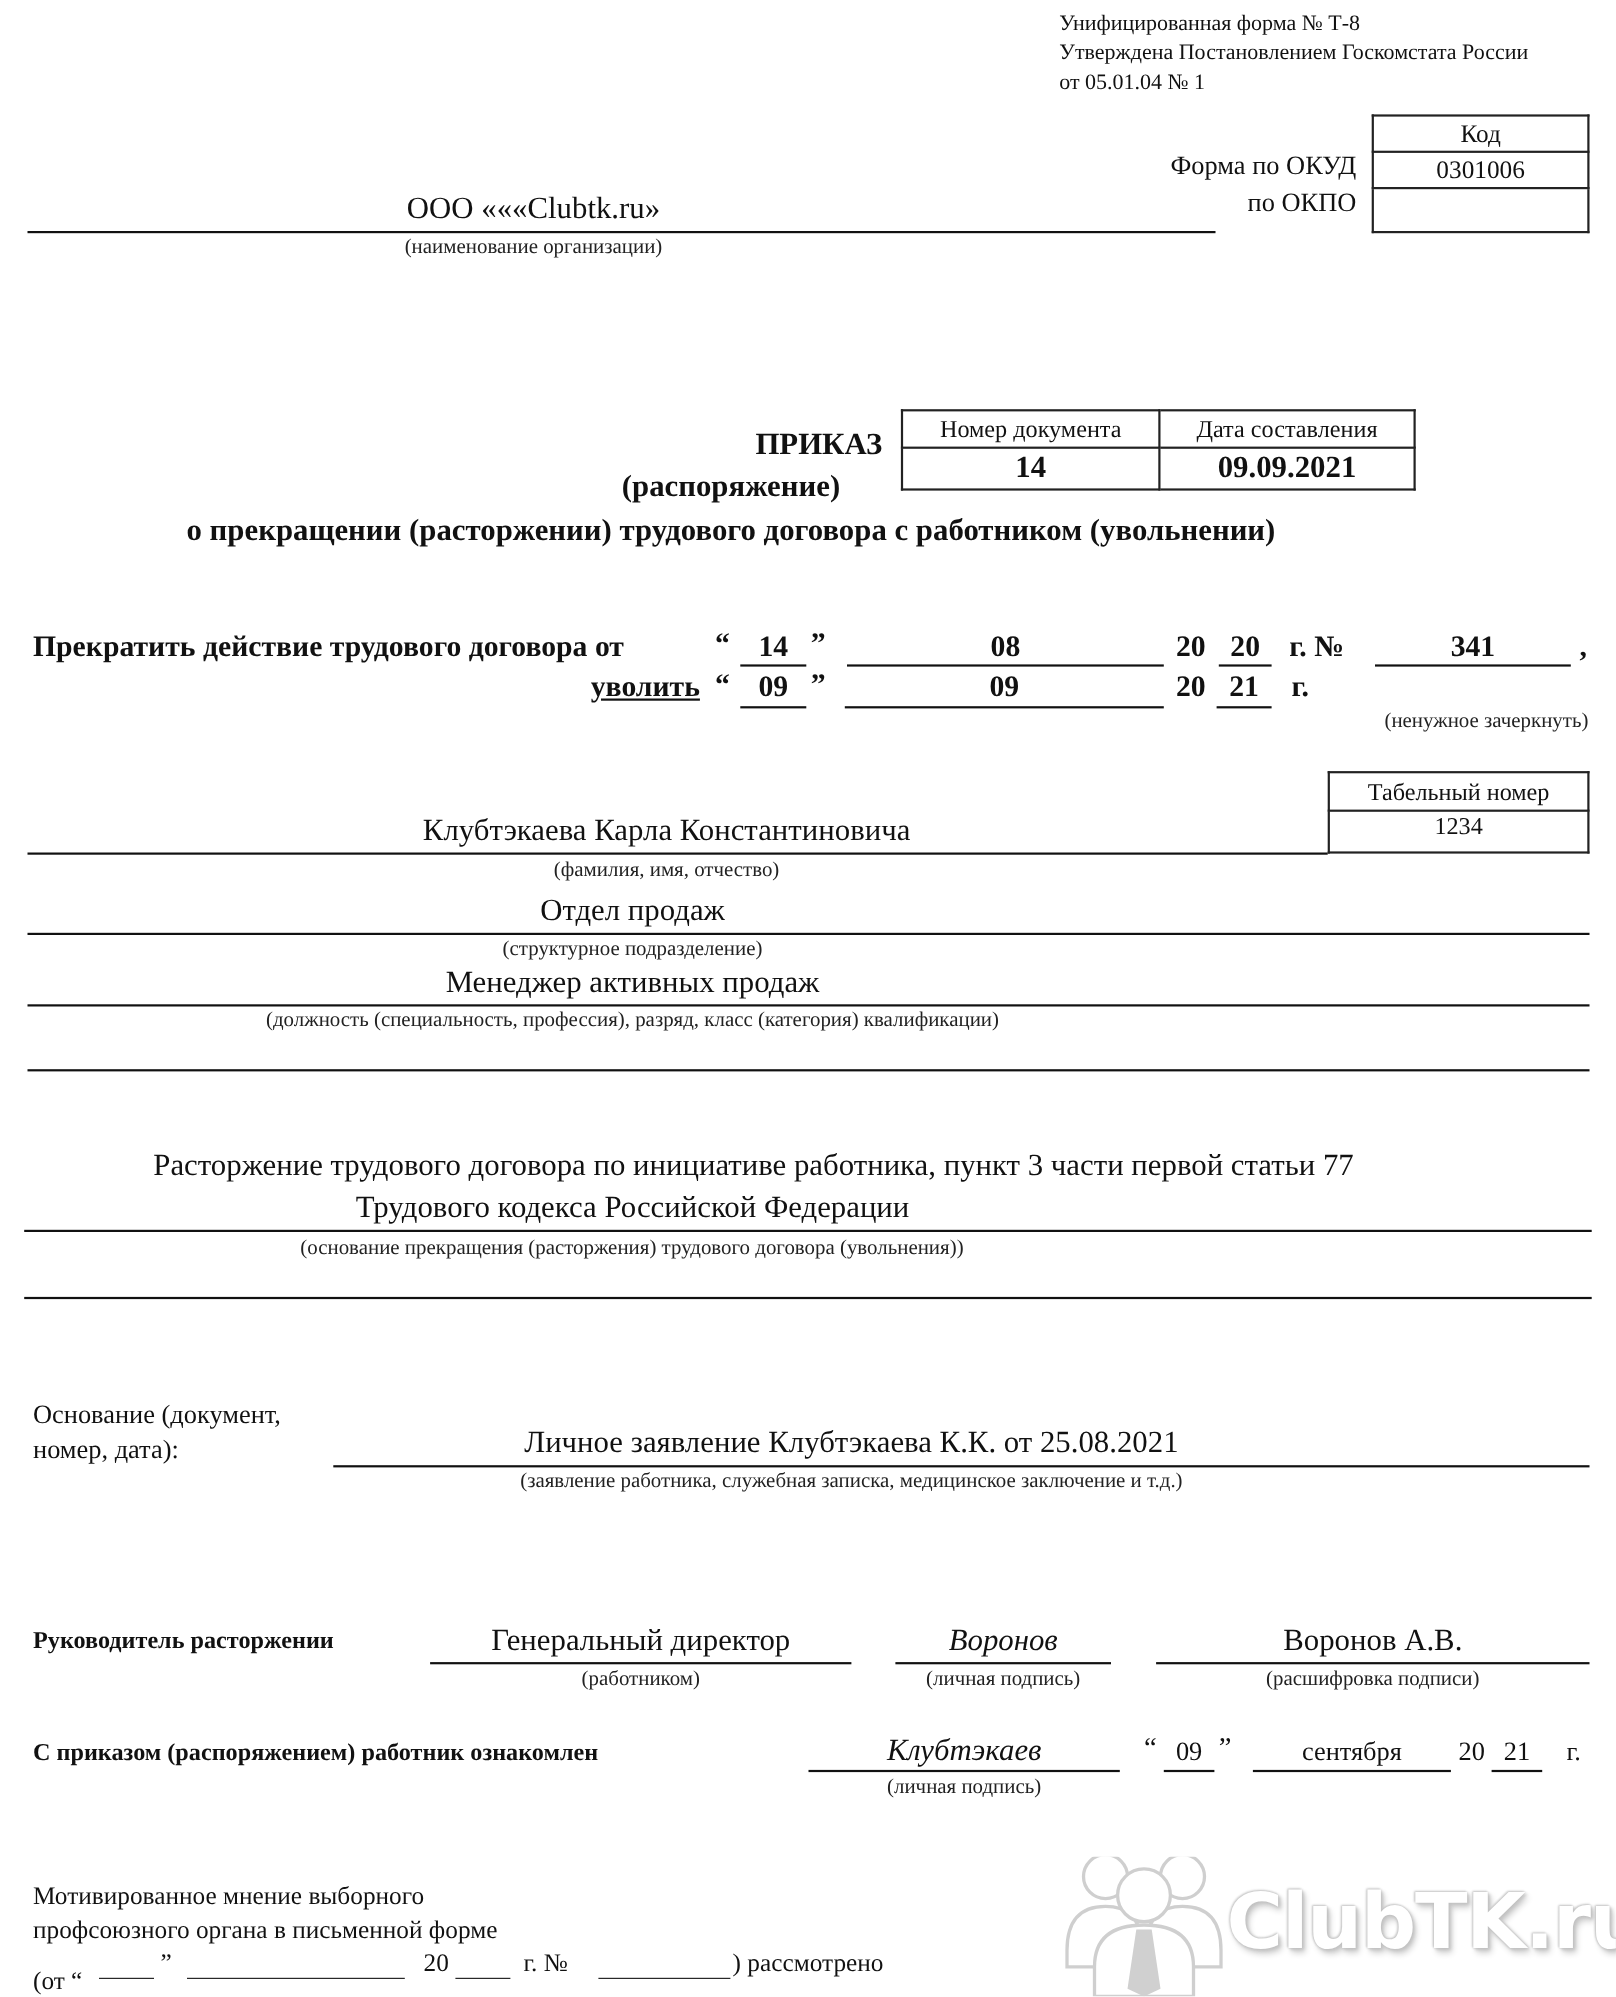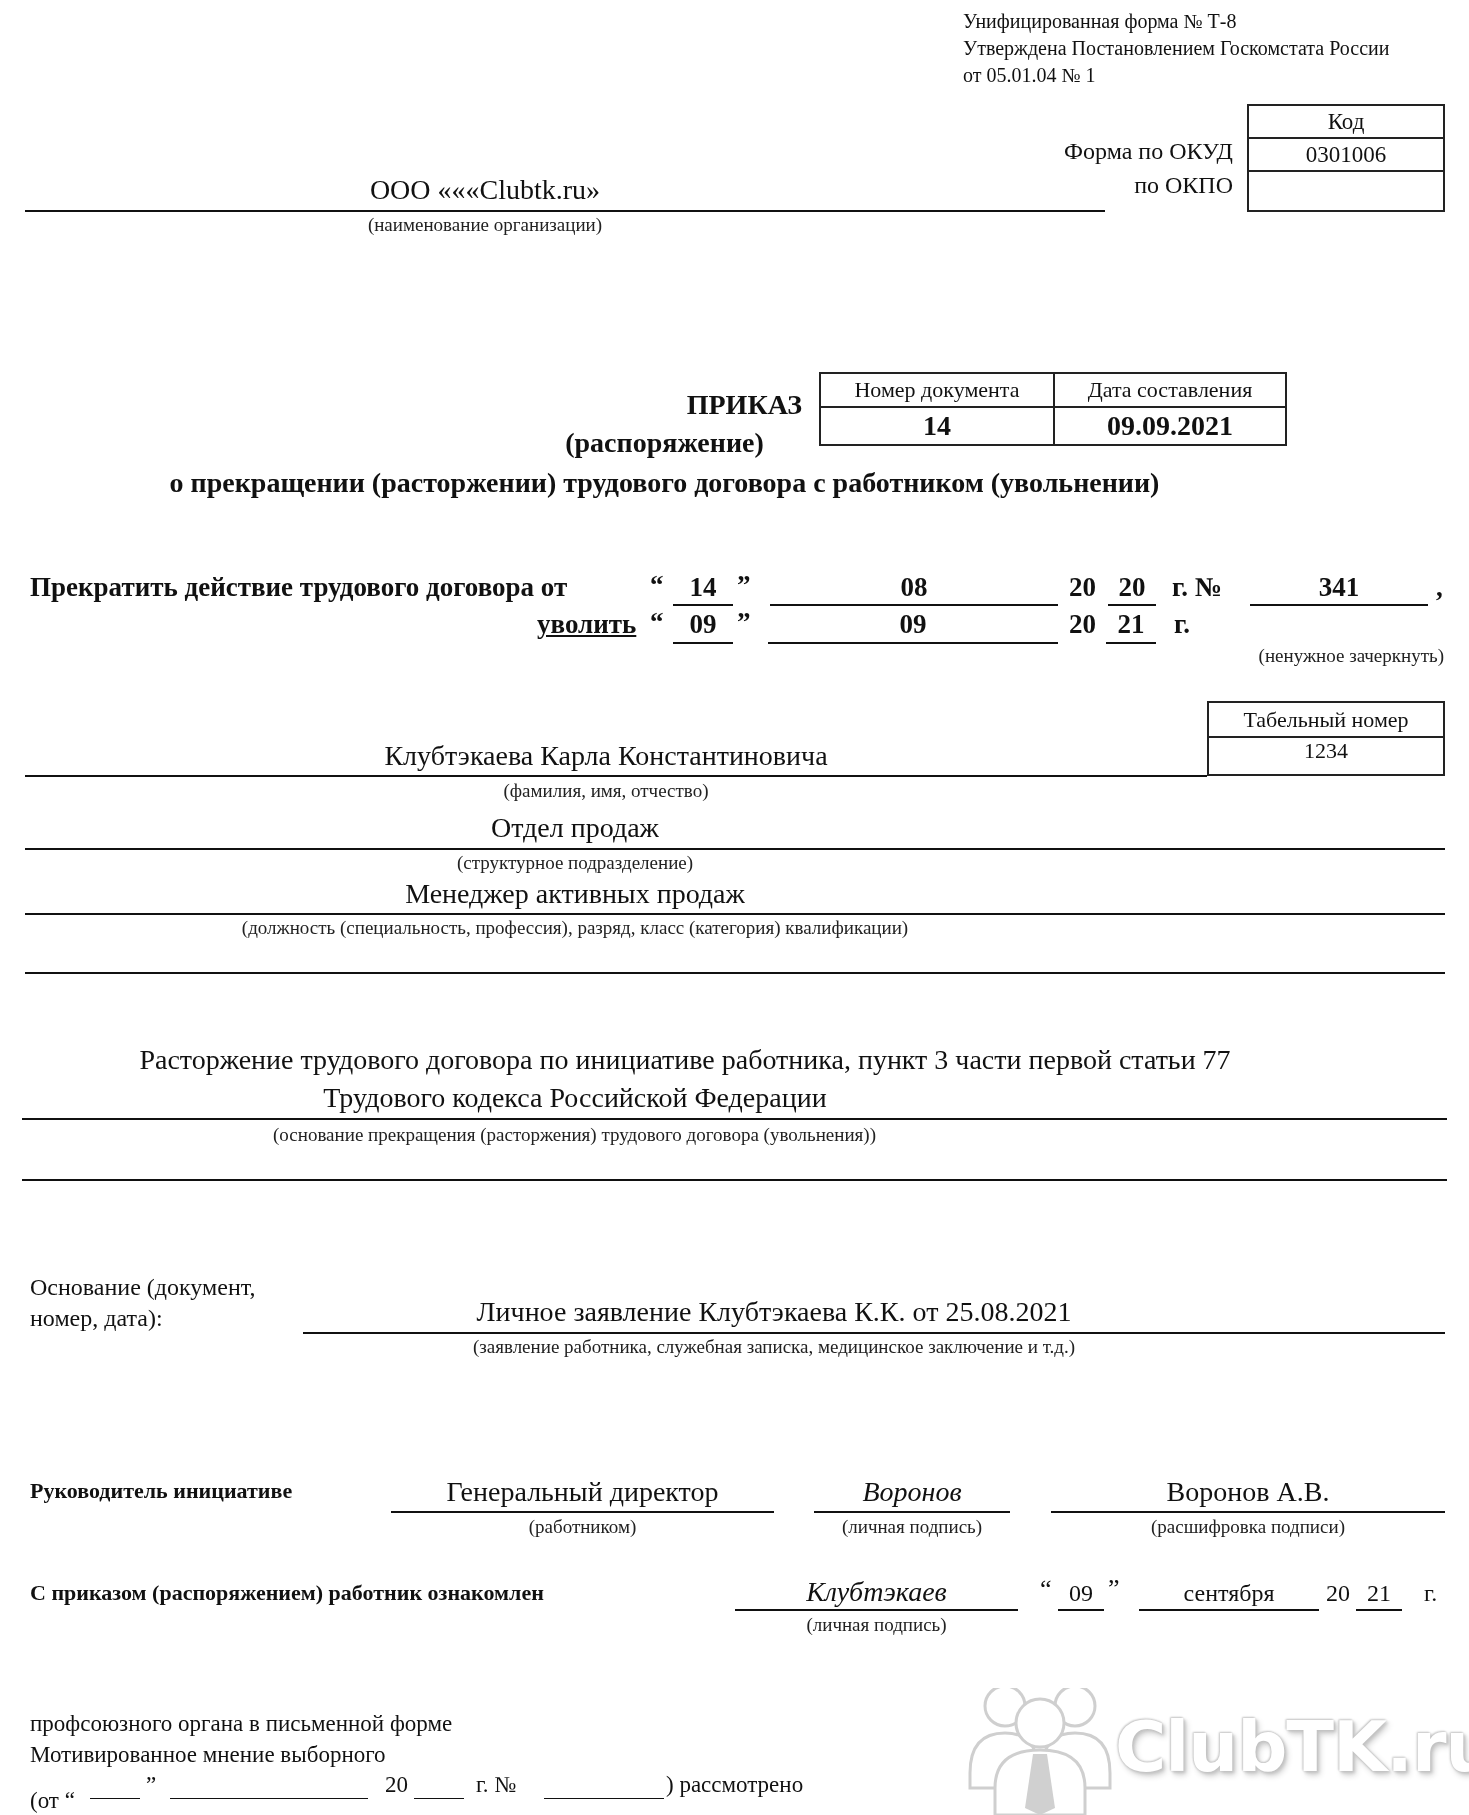--- a/index.html
+++ b/index.html
@@ -124,21 +124,21 @@
 <div class="line" style="left:22px; top:1179px; width:1425px;"></div>
 
 <div class="abs" style="left:30px; top:1272px; font-size:24px; line-height:31px;">
   <div>Основание (документ,</div>
   <div>номер, дата):</div>
 </div>
 <div class="abs field" style="left:303px; top:1296px; width:1142px; font-size:28px; margin-left:-100px;">Личное заявление Клубтэкаева К.К. от 25.08.2021</div>
 <div class="line" style="left:303px; top:1332px; width:1142px;"></div>
 <div class="abs cap" style="left:303px; top:1336px; width:1142px; margin-left:-100px;">(заявление работника, служебная записка, медицинское заключение и т.д.)</div>
 
-<div class="abs bold" style="left:30px; top:1478px; font-size:22px;">Руководитель инициативе</div>
+<div class="abs bold" style="left:30px; top:1478px; font-size:22px;">Руководитель расторжении</div>
 <div class="abs field" style="left:391px; top:1476px; width:383px; font-size:28px;">Генеральный директор</div>
 <div class="line" style="left:391px; top:1511px; width:383px;"></div>
 <div class="abs cap" style="left:391px; top:1516px; width:383px;">(работником)</div>
 
 <div class="abs field italic" style="left:814px; top:1476px; width:196px; font-size:28px;">Воронов</div>
 <div class="line" style="left:814px; top:1511px; width:196px;"></div>
 <div class="abs cap" style="left:814px; top:1516px; width:196px;">(личная подпись)</div>
 
 <div class="abs field" style="left:1051px; top:1476px; width:394px; font-size:28px;">Воронов А.В.</div>
 <div class="line" style="left:1051px; top:1511px; width:394px;"></div>
@@ -154,22 +154,22 @@
 <div class="line" style="left:1058px; top:1609px; width:46px;"></div>
 <div class="abs" style="left:1108px; top:1574px; font-size:26px;">”</div>
 <div class="abs field" style="left:1139px; top:1580px; width:180px; font-size:24px;">сентября</div>
 <div class="line" style="left:1139px; top:1609px; width:180px;"></div>
 <div class="abs" style="left:1326px; top:1580px; font-size:24px;">20</div>
 <div class="abs field" style="left:1356px; top:1580px; width:46px; font-size:24px;">21</div>
 <div class="line" style="left:1356px; top:1609px; width:46px;"></div>
 <div class="abs" style="left:1424px; top:1580px; font-size:24px;">г.</div>
 
 <div class="abs" style="left:30px; top:1708px; font-size:23px; line-height:31px;">
+  <div>Мотивированное мнение выборного</div>
   <div>профсоюзного органа в письменной форме</div>
-  <div>Мотивированное мнение выборного</div>
 </div>
 <div class="abs" style="left:30px; top:1772px; font-size:23px;margin-top:16px;">(от “</div>
 <div class="line thin" style="left:90px; top:1798px; width:50px;"></div>
 <div class="abs" style="left:146px; top:1772px; font-size:23px;">”</div>
 <div class="line thin" style="left:170px; top:1798px; width:198px;"></div>
 <div class="abs" style="left:385px; top:1772px; font-size:23px;">20</div>
 <div class="line thin" style="left:414px; top:1798px; width:50px;"></div>
 <div class="abs" style="left:476px; top:1772px; font-size:23px;">г. №</div>
 <div class="line thin" style="left:544px; top:1798px; width:120px;"></div>
 <div class="abs" style="left:666px; top:1772px; font-size:23px;">) рассмотрено</div>

